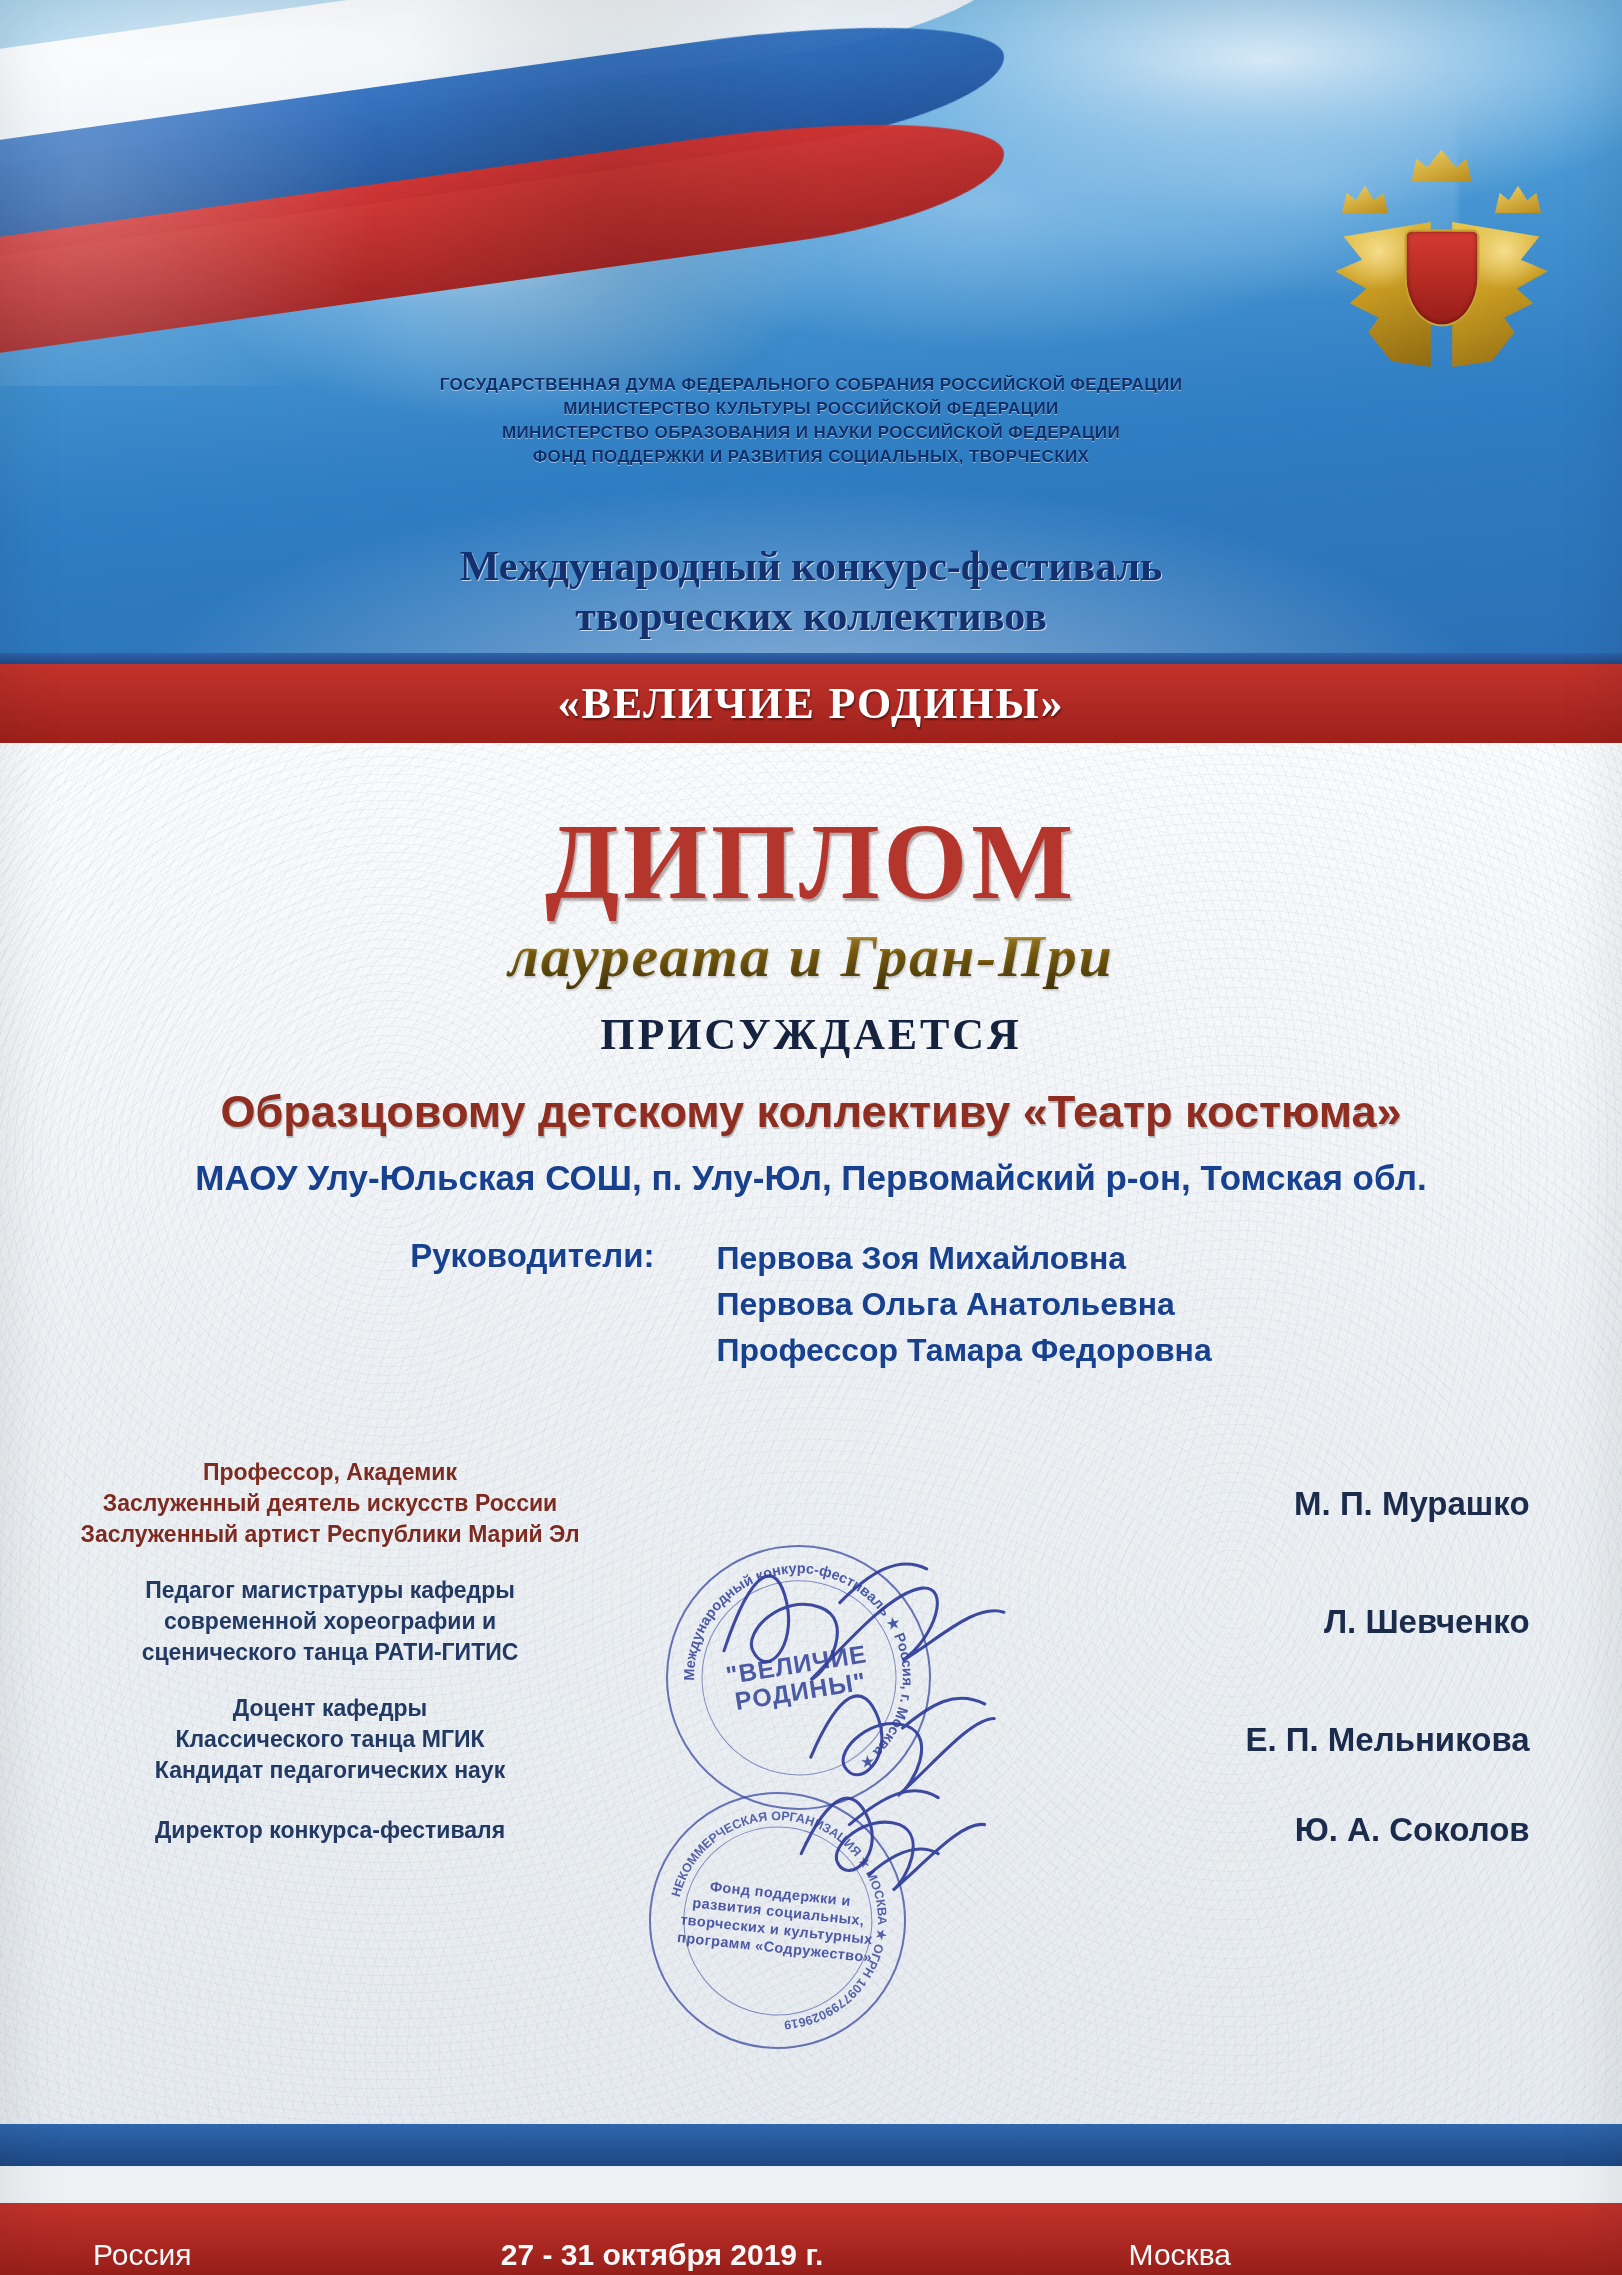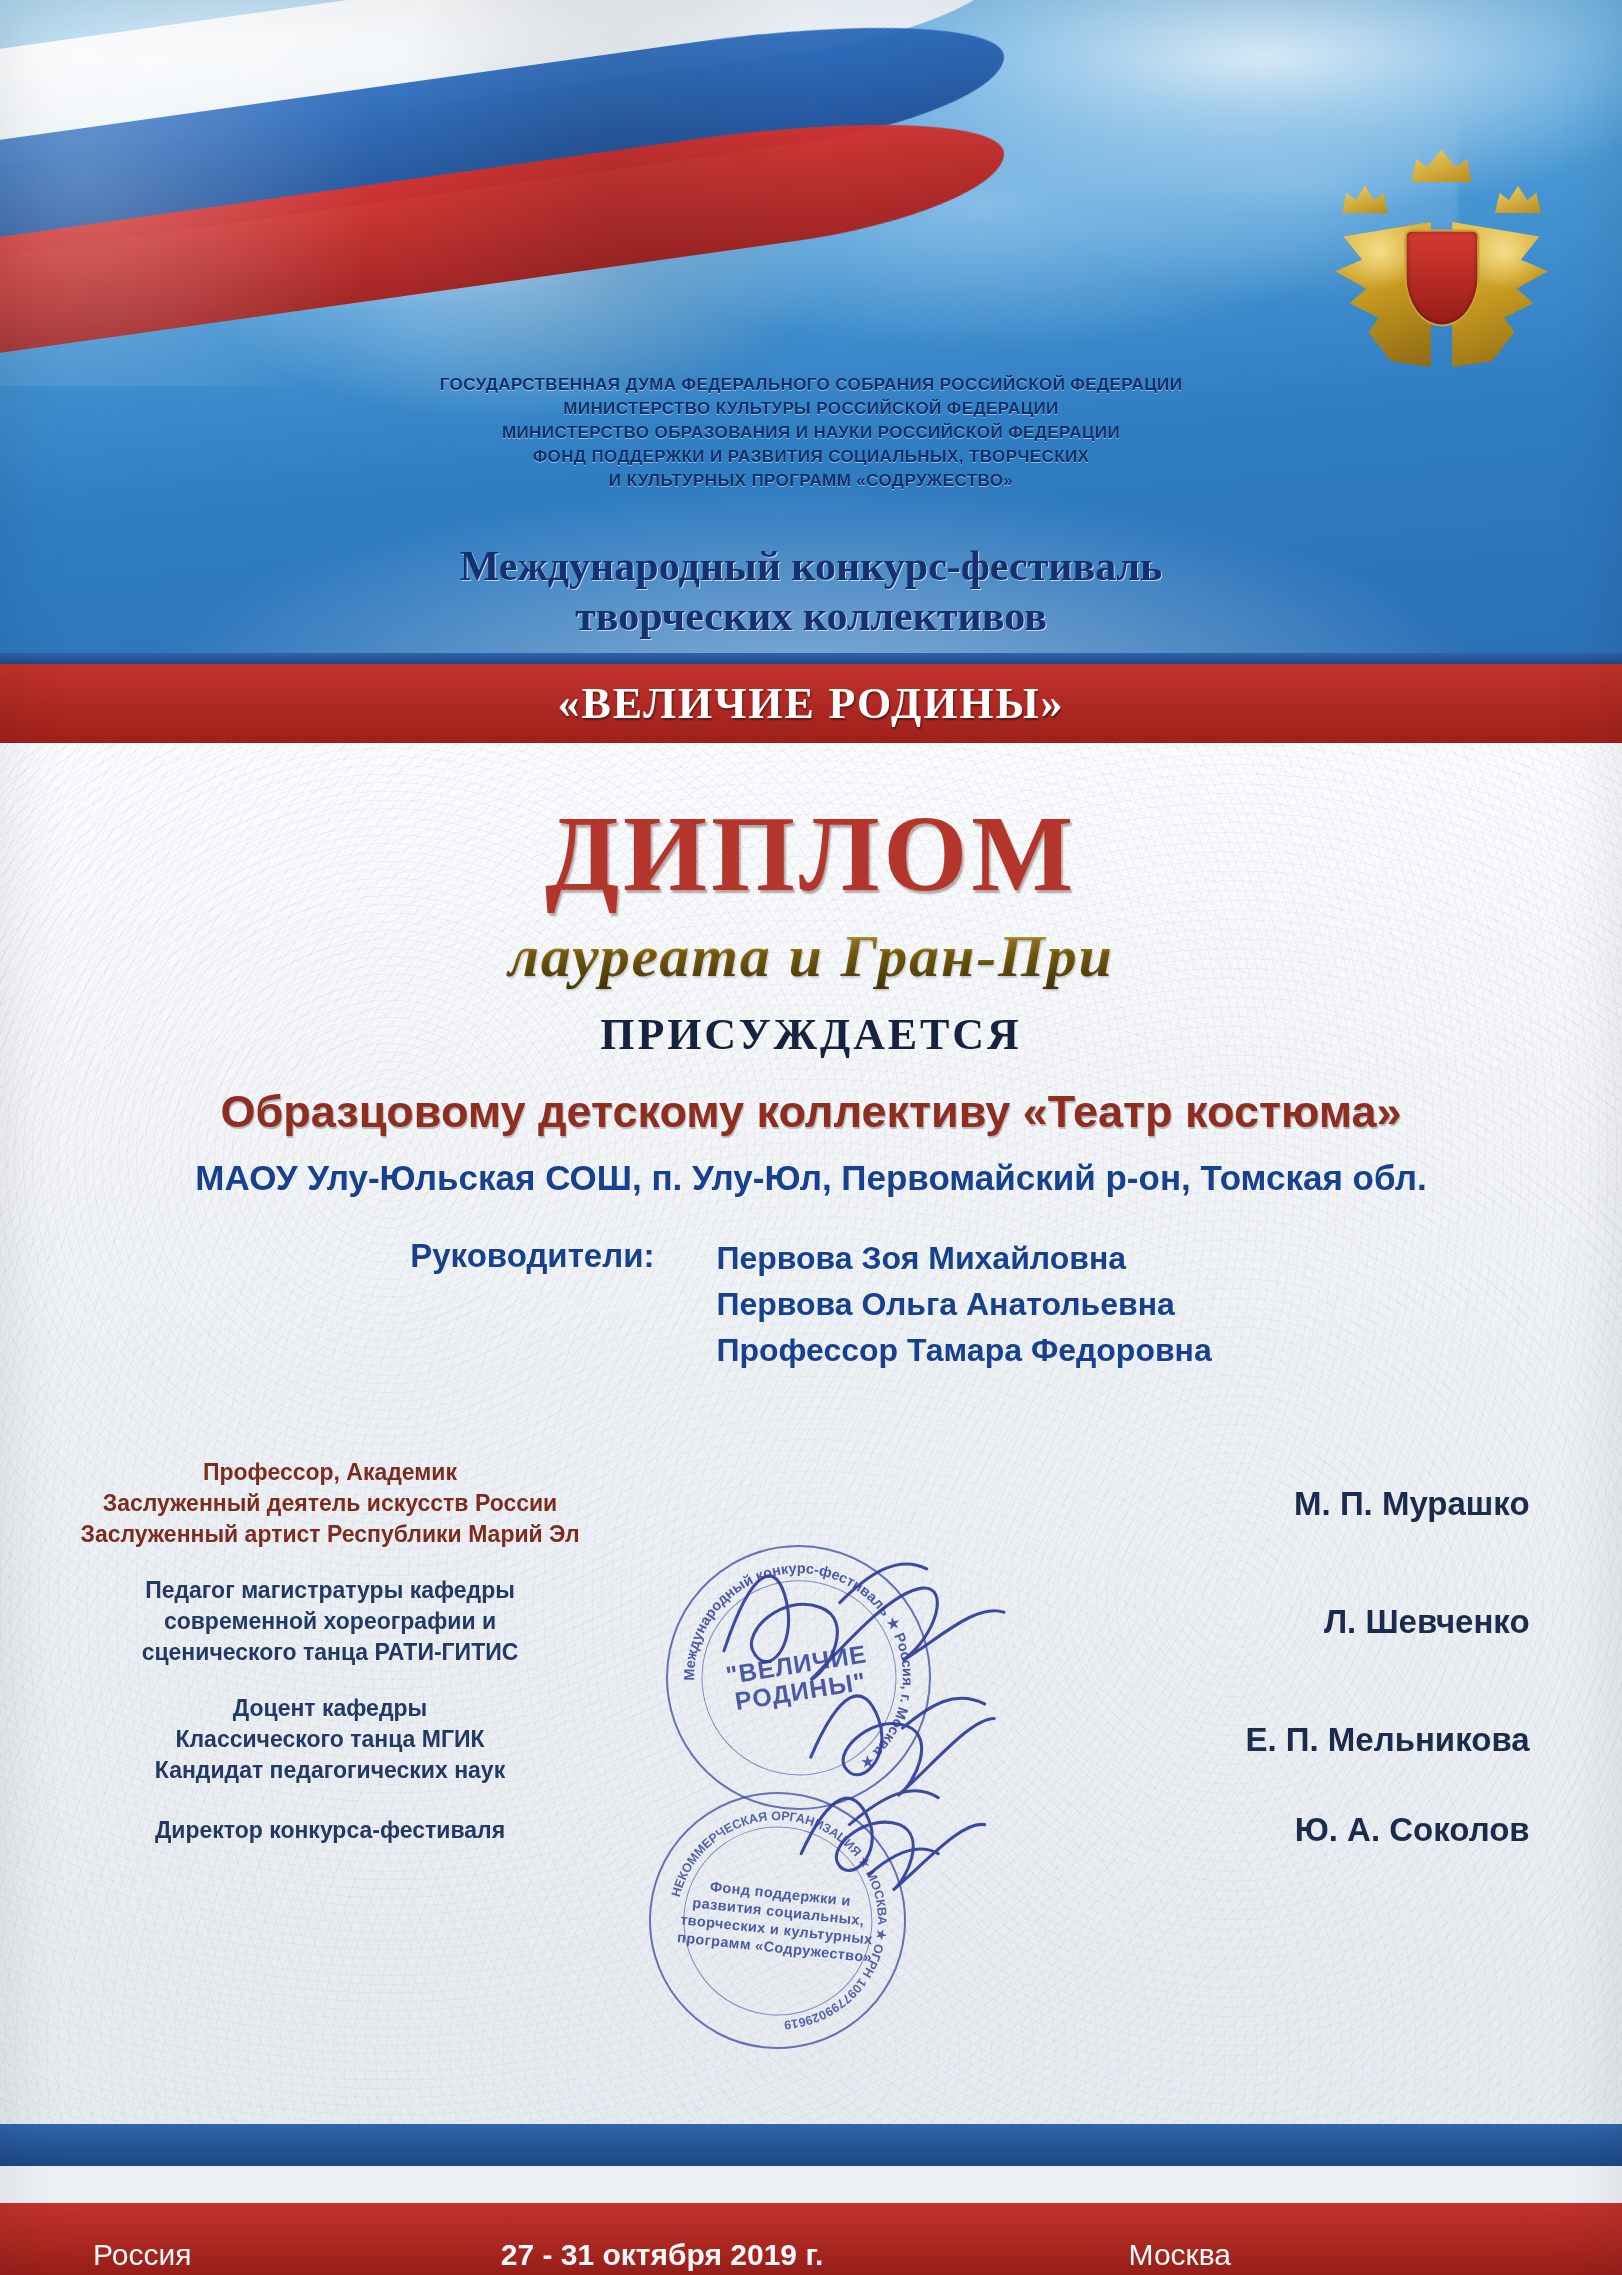--- a/index.html
+++ b/index.html
@@ -154,21 +154,21 @@
     width: 1622px; height: 1381px;
     background:
       repeating-radial-gradient(circle at 24% 30%, rgba(150,170,190,.11) 0 1px, rgba(255,255,255,0) 1px 8.7px),
       repeating-radial-gradient(circle at 76% 62%, rgba(150,170,190,.10) 0 1px, rgba(255,255,255,0) 1px 9.7px),
       repeating-radial-gradient(circle at 50% 95%, rgba(150,170,190,.09) 0 1px, rgba(255,255,255,0) 1px 10.6px),
       repeating-linear-gradient(112deg, rgba(160,180,200,.07) 0 1px, rgba(255,255,255,0) 1px 6.8px),
       linear-gradient(180deg,#fbfcfd 0%, #eef1f4 45%, #e7ebef 100%);
   }
 
   .diploma {
-    position: absolute; left: 0; right: 0; top: 58px;
+    position: absolute; left: 0; right: 0; top: 66px;
     text-align: center;
     font-family: "Liberation Serif", serif;
     font-weight: bold;
     font-size: 108px;
     letter-spacing: 3.9px;
     line-height: 106px;
     color: #b3352c;
     text-shadow: 1.9px 2.9px 1.9px rgba(60,20,16,.35);
   }
   .laureate {
@@ -371,21 +371,20 @@
       <div class="crown-l"></div>
       <div class="crown-r"></div>
       <div class="shield"></div>
     </div>
 
     <div class="org-list">
       <div>ГОСУДАРСТВЕННАЯ ДУМА ФЕДЕРАЛЬНОГО СОБРАНИЯ РОССИЙСКОЙ ФЕДЕРАЦИИ</div>
       <div>МИНИСТЕРСТВО КУЛЬТУРЫ РОССИЙСКОЙ ФЕДЕРАЦИИ</div>
       <div>МИНИСТЕРСТВО ОБРАЗОВАНИЯ И НАУКИ РОССИЙСКОЙ ФЕДЕРАЦИИ</div>
       <div>ФОНД ПОДДЕРЖКИ И РАЗВИТИЯ СОЦИАЛЬНЫХ, ТВОРЧЕСКИХ</div>
-      <div>И КУЛЬТУРНЫХ ПРОГРАММ «СОДРУЖЕСТВО»</div>
     </div>
 
     <div class="fest-title">
       <div>Международный конкурс-фестиваль</div>
       <div>творческих коллективов</div>
     </div>
 
     <div class="band-thin"></div>
     <div class="band-red">
       <div class="txt">«ВЕЛИЧИЕ РОДИНЫ»</div>

